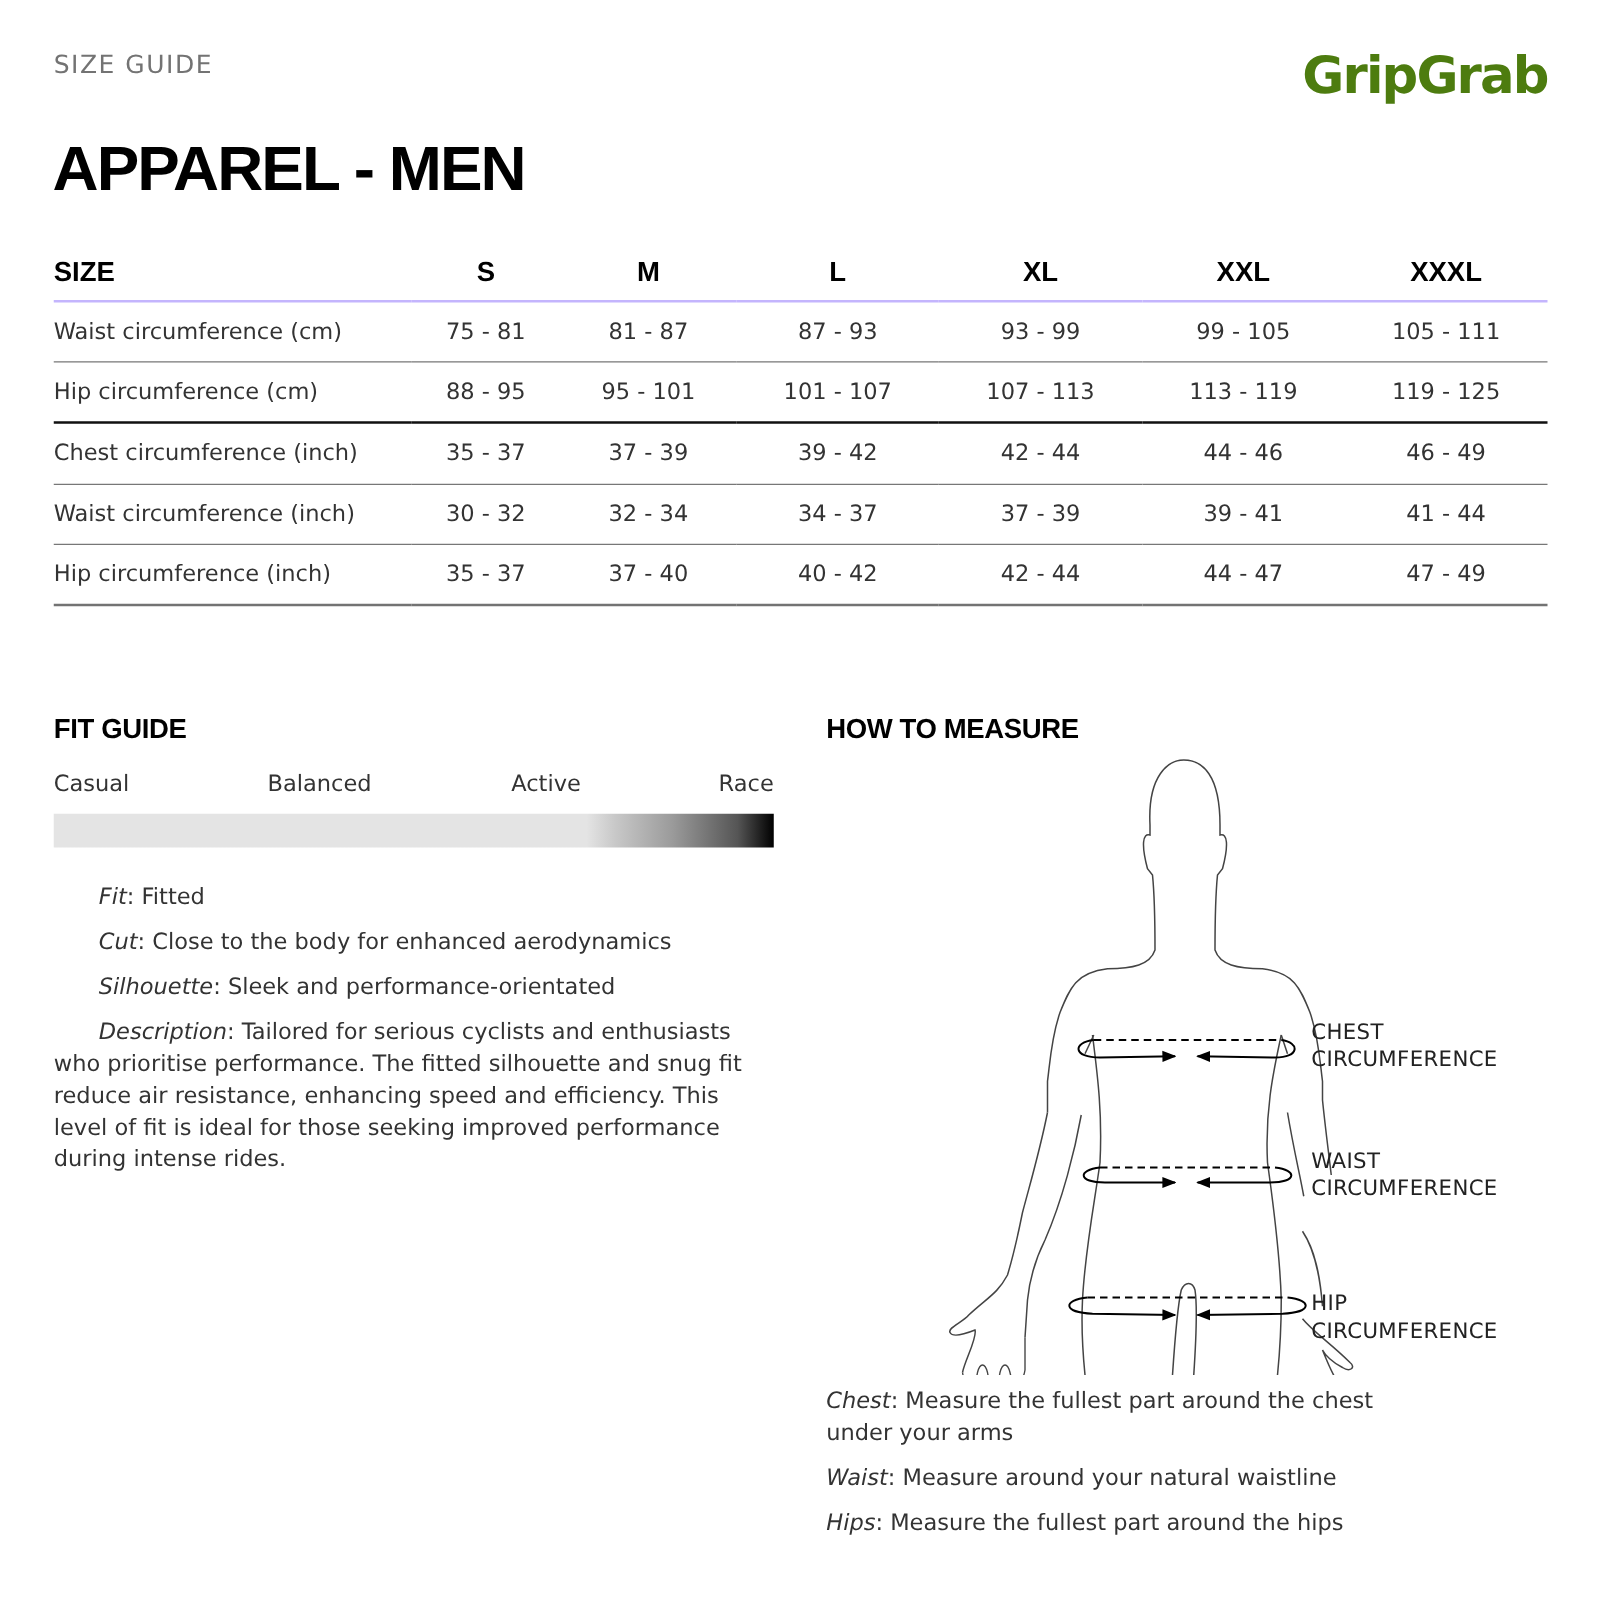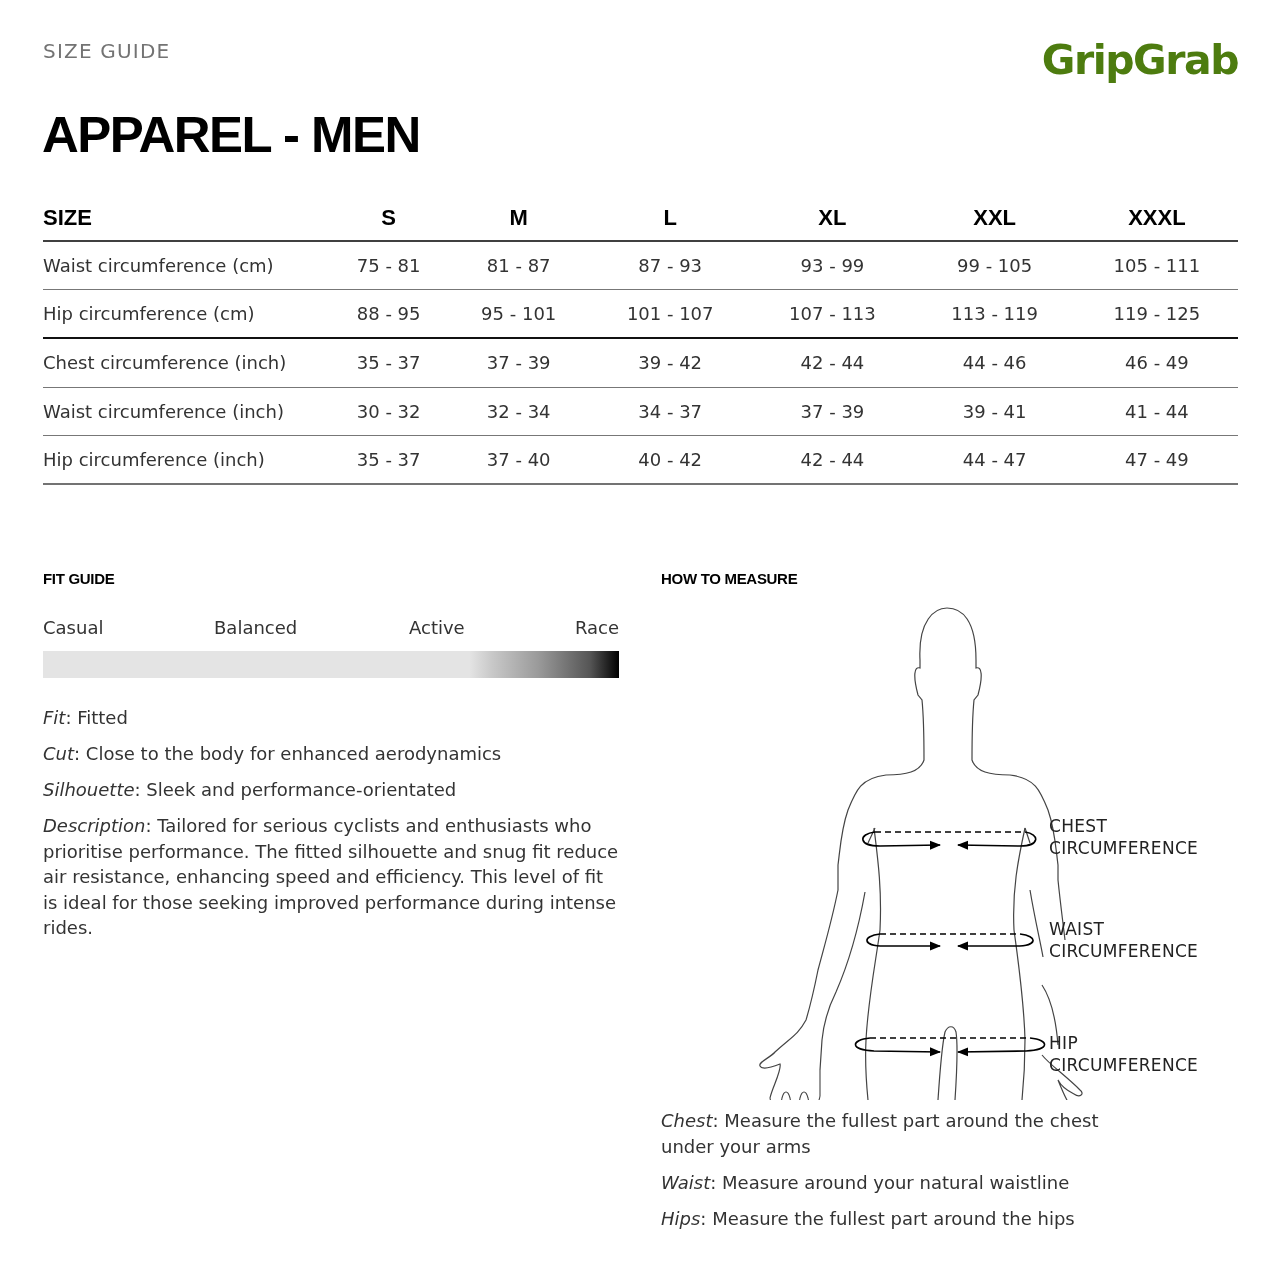--- a/index.html
+++ b/index.html
@@ -7,38 +7,38 @@
   body { position: relative; font-family: "DejaVu Sans", "Liberation Sans", sans-serif; color: #222; }
 
   .eyebrow { position: absolute; left: 43px; top: 39px; font-size: 20px; letter-spacing: 1.2px; color: #737373; font-weight: 400; }
   .logo { position: absolute; right: 42px; top: 36px; font-size: 41px; font-weight: 700; letter-spacing: -1.5px; color: #4d7c0f; font-family: "DejaVu Sans", sans-serif; }
   .title { position: absolute; left: 42px; top: 106px; font-size: 50px; font-weight: 700; letter-spacing: -1.5px; color: #000; font-family: "Liberation Sans", sans-serif; transform: scaleX(1.02); transform-origin: left; }
 
   
   .size-table { position: absolute; left: 43px; top: 196px; width: 1195px; border-collapse: collapse; }
   .size-table th { height: 45px; font-size: 22px; font-weight: 700; color: #000; text-align: center; font-family: "Liberation Sans", sans-serif; vertical-align: middle; }
   .size-table th.first { text-align: left; }
-  .size-table thead tr { border-bottom: 2px solid #404040; }
+  .size-table thead tr { border-bottom: 2px solid #c4b5fd; }
   .size-table td { height: 48.7px; font-size: 18px; color: #333; text-align: center; vertical-align: middle; }
   .size-table td.first { text-align: left; width: 286px; }
   .size-table tbody tr { border-bottom: 1.5px solid #777; }
   .size-table tbody tr.divider { border-bottom: 2.5px solid #111; }
   .size-table tbody tr.last { border-bottom: 2px solid #737373; }
 
-  .section-heading { position: absolute; font-size: 15px; font-weight: 700; color: #000; font-family: "Liberation Sans", sans-serif; letter-spacing: -0.3px; }
+  .section-heading { position: absolute; font-size: 22px; font-weight: 700; color: #000; font-family: "Liberation Sans", sans-serif; letter-spacing: -0.3px; }
 
   
   .fit-labels { position: absolute; left: 43px; top: 617px; width: 576px; height: 24px; }
   .fit-labels span { position: absolute; top: 0; font-size: 18px; color: #333; }
   .fit-bar { position: absolute; left: 43px; top: 651px; width: 576px; height: 27px;
     background: linear-gradient(to right, #e4e4e4 0%, #e4e4e4 74%, #c8c8c8 78%, #9a9a9a 86%, #555 95%, #000 100%); }
 
   .fit-details { position: absolute; left: 43px; top: 705px; width: 580px; font-size: 18px; color: #333; line-height: 25.5px; }
   .fit-details p { margin-bottom: 10.5px; }
-  .fit-details em { font-style: italic; }
+  .fit-details em { font-style: italic; margin-left: 36px; }
 
   .figure { position: absolute; left: 740px; top: 600px; width: 480px; height: 500px; }
   .figure svg { width: 100%; height: 100%; }
 
   .measure-label { position: absolute; left: 1049px; font-size: 17px; line-height: 22px; color: #222; letter-spacing: 0.3px; }
 
   .measure-details { position: absolute; left: 661px; top: 1108px; width: 470px; font-size: 18px; color: #333; line-height: 25.5px; }
   .measure-details p { margin-bottom: 10.5px; }
   .measure-details em { font-style: italic; }
 </style>

